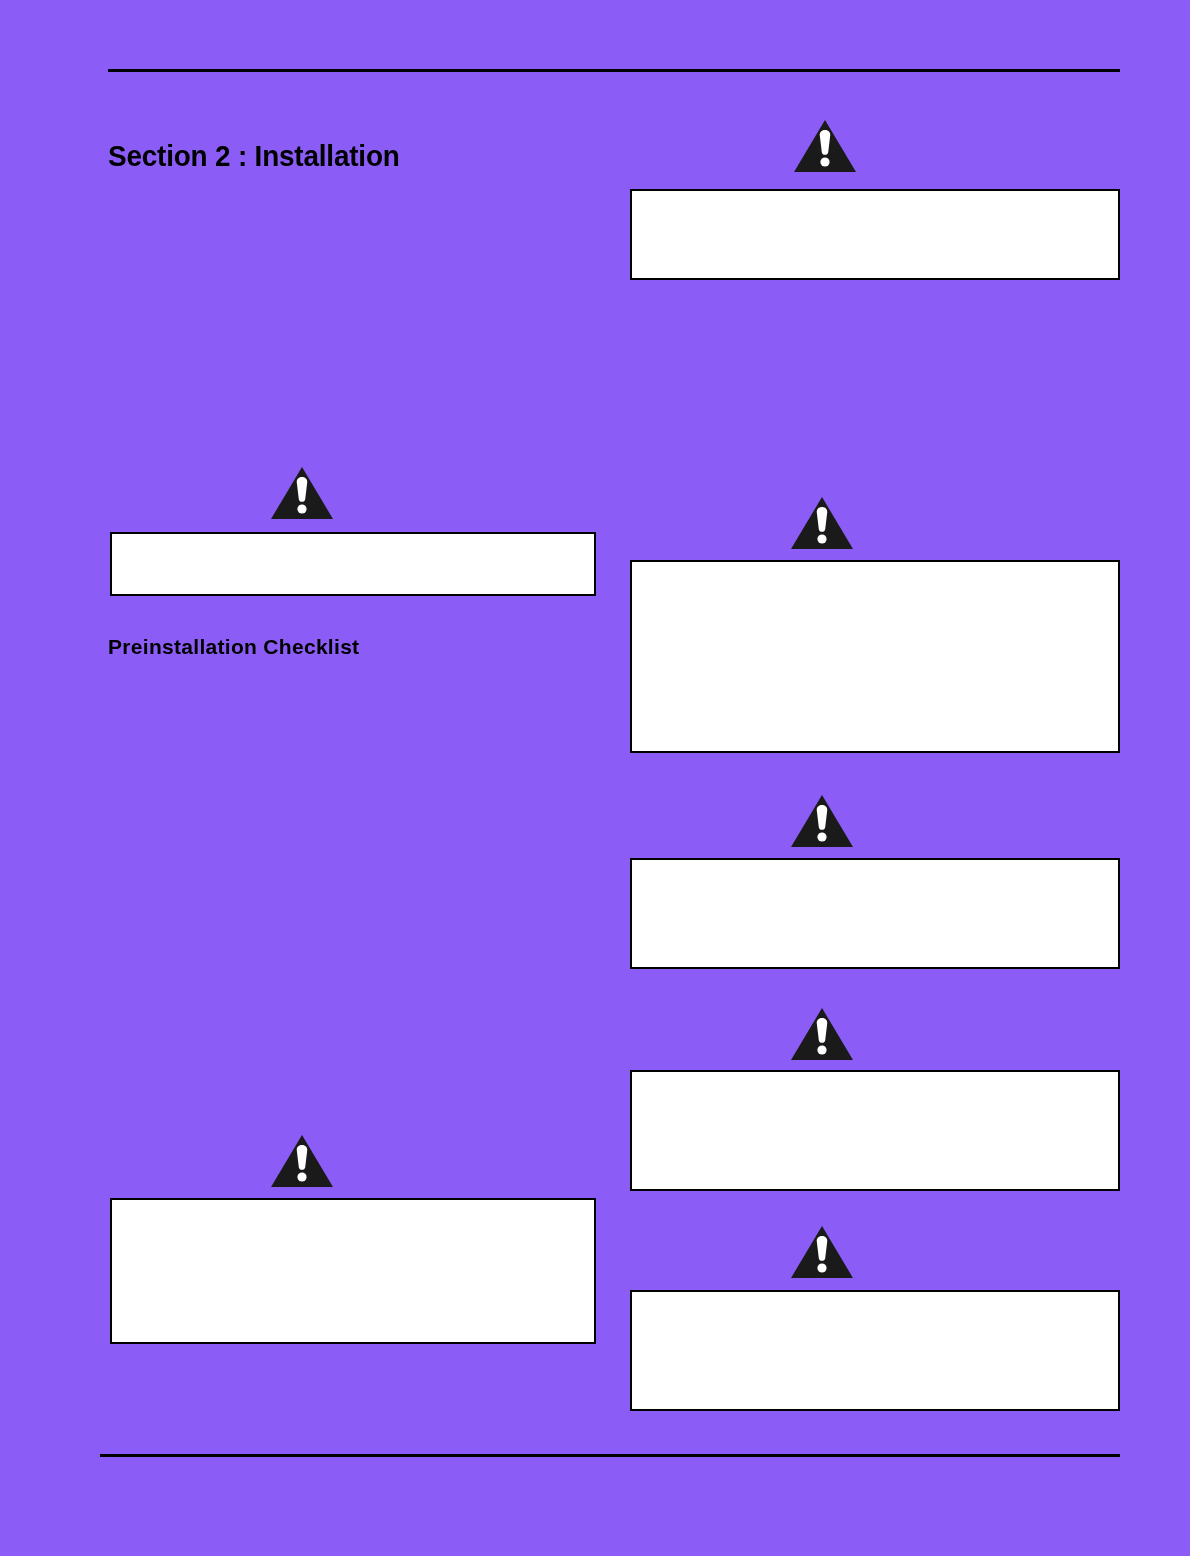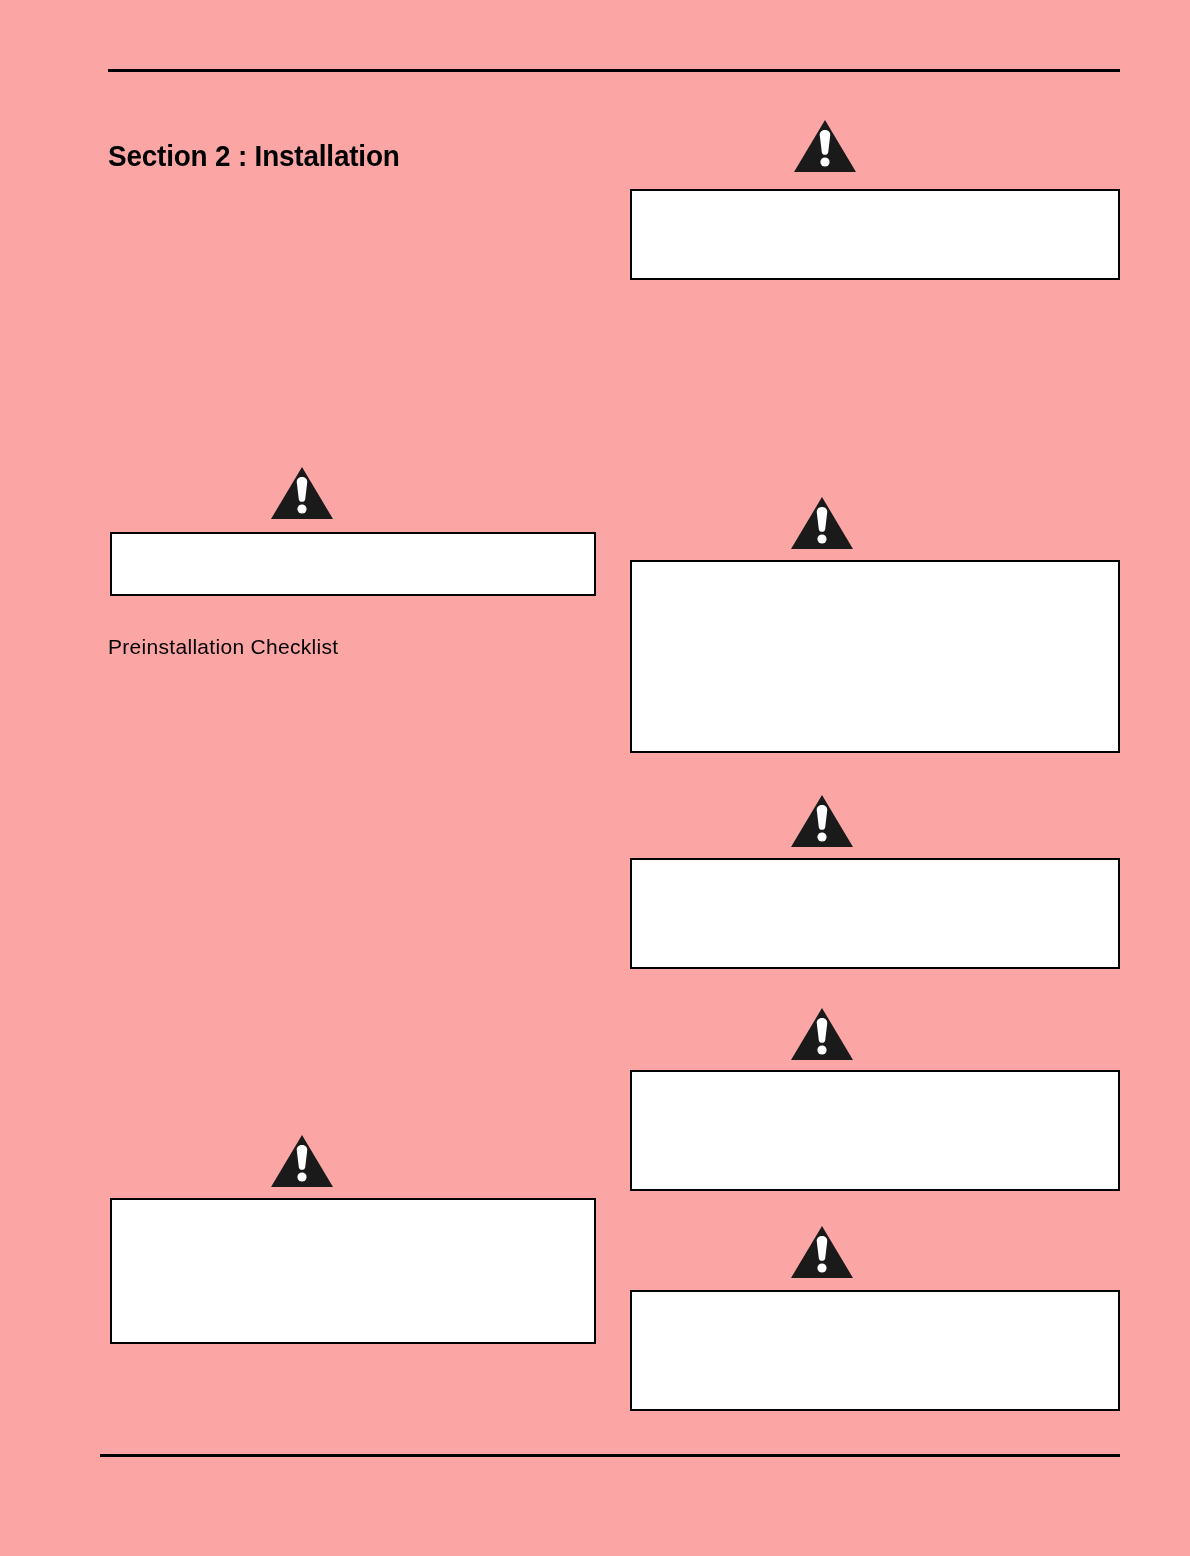--- a/index.html
+++ b/index.html
@@ -4,21 +4,21 @@
 <style>
   html, body {
     margin: 0;
     padding: 0;
     background: #ffffff;
   }
   .page {
     position: relative;
     width: 1190px;
     height: 1556px;
-    background: #fca5a5;
+    background: #8b5cf6;
     overflow: hidden;
     font-family: "Liberation Sans", sans-serif;
     color: #000000;
   }
 
   
   .rule {
     position: absolute;
     background: #000000;
   }
@@ -47,21 +47,21 @@
     transform: scaleX(0.93);
     transform-origin: left center;
     white-space: nowrap;
     line-height: 1.2;
   }
   .sub-heading {
     position: absolute;
     left: 108px;
     top: 617px;
     font-size: 21px;
-    font-weight: normal;
+    font-weight: bold;
     letter-spacing: 0.3px;
     white-space: nowrap;
     line-height: 1.2;
   }
 
   
   .warning-block {
     position: absolute;
   }
   .warning-icon {

